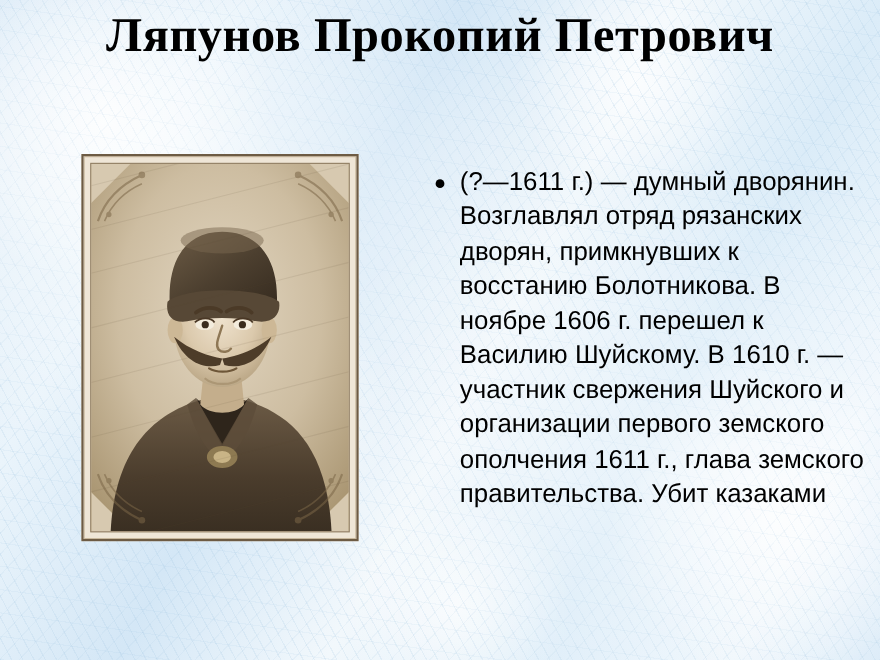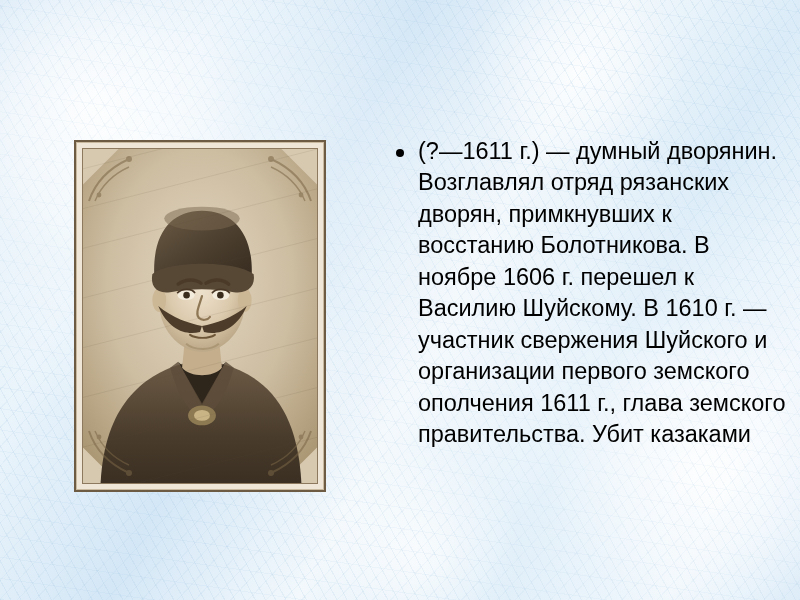--- a/index.html
+++ b/index.html
@@ -97,21 +97,21 @@
   .orn.tl { left: 2px; top: 2px; }
   .orn.tr { right: 2px; top: 2px; transform: scaleX(-1); }
   .orn.bl { left: 2px; bottom: 2px; transform: scaleY(-1); }
   .orn.br { right: 2px; bottom: 2px; transform: scale(-1,-1); }
 
   .photo-svg { position: absolute; inset: 0; width: 100%; height: 100%; }
 
   .body-text {
     position: absolute;
     left: 396px;
-    top: 136px;
+    top: 150px;
     width: 392px;
     z-index: 3;
   }
   .bullet-row {
     display: flex;
     align-items: flex-start;
   }
   .bullet-dot {
     flex: 0 0 auto;
     width: 8px;
@@ -126,20 +126,21 @@
     font-size: 23.5px;
     line-height: 1.34;
     color: #000000;
   }
 </style>
 </head>
 <body>
 
 <div class="slide">
 
+  <div class="title">Ляпунов Прокопий Петрович</div>
 
   <div class="portrait-wrap">
     <div class="portrait-frame">
 
       <div class="portrait-inner">
         <svg class="photo-svg" viewBox="0 0 236 336" preserveAspectRatio="xMidYMid slice">
           <defs>
             <radialGradient id="bg" cx="50%" cy="40%" r="72%">
               <stop offset="0%" stop-color="#e2d6c1"></stop>
               <stop offset="55%" stop-color="#cdbda1"></stop>

